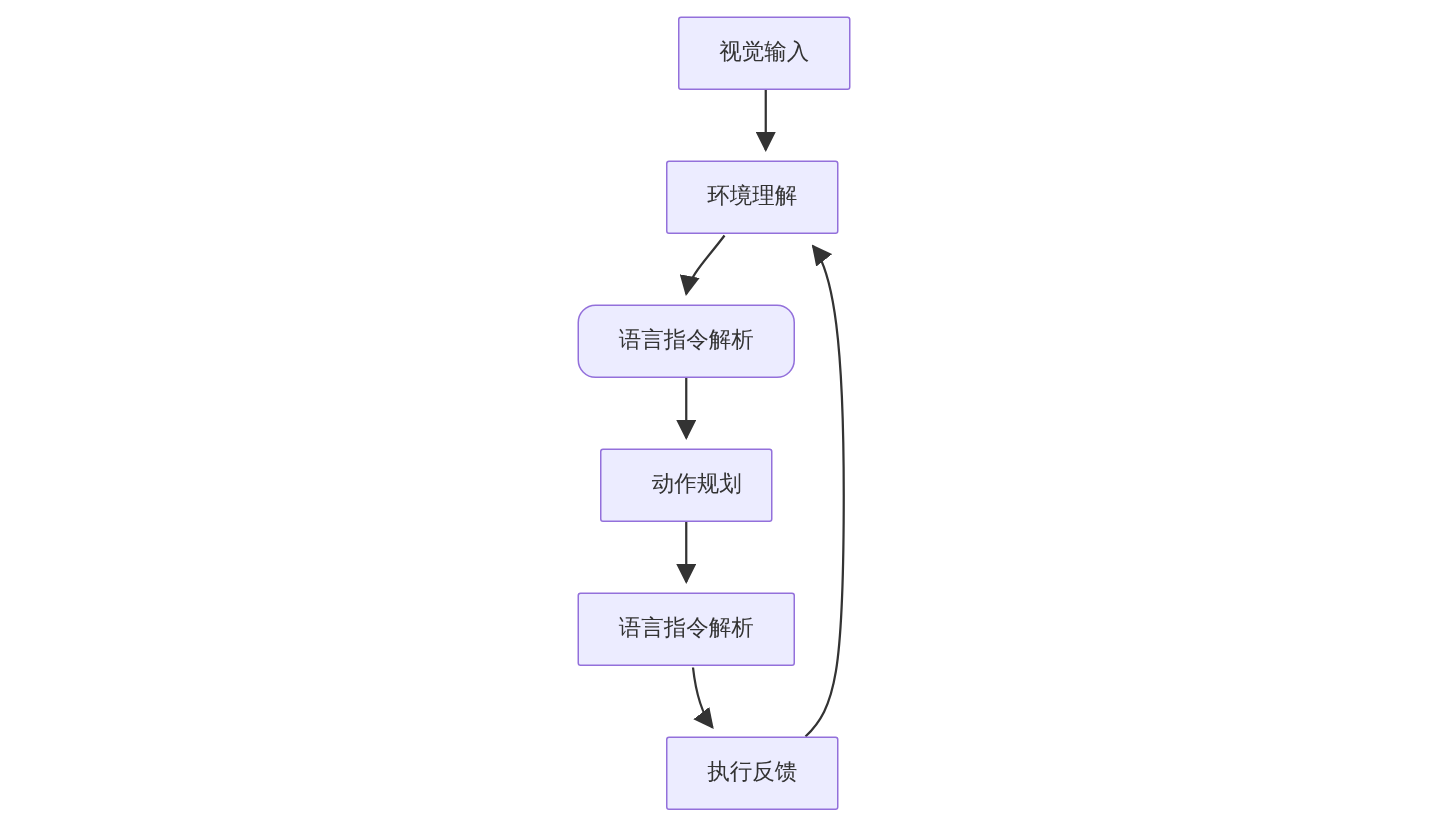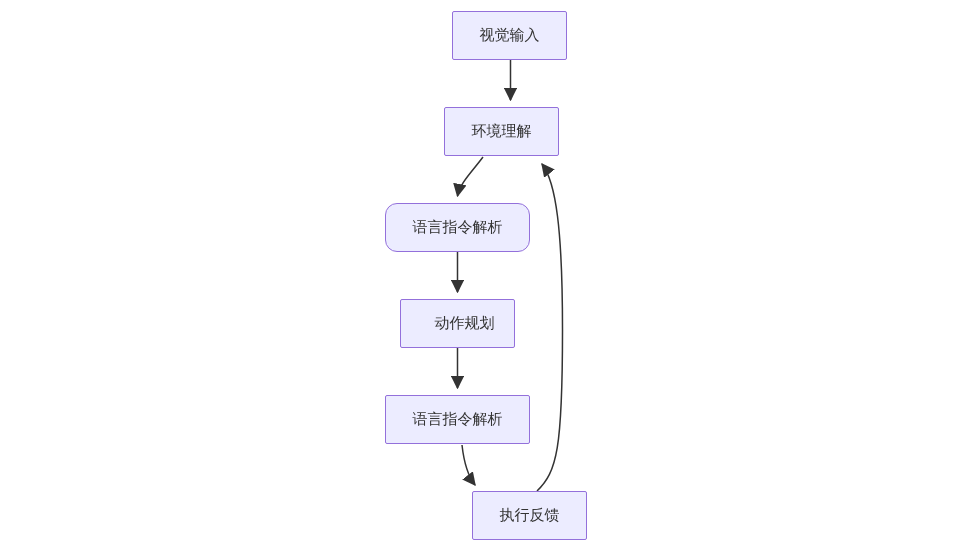--- a/index.html
+++ b/index.html
@@ -43,21 +43,21 @@
     font-size: 15px;
     line-height: 1;
     white-space: nowrap;
   }
   
   .n-visual-input            { left: 452px; top:  11px; width: 115px; height: 49px; }
   .n-environment             { left: 444px; top: 107px; width: 115px; height: 49px; }
   .n-language-parsing        { left: 385px; top: 203px; width: 145px; height: 49px; border-radius: 12px; }
   .n-action-planning         { left: 400px; top: 299px; width: 115px; height: 49px; padding-left: 14px; }
   .n-whole-body-control      { left: 385px; top: 395px; width: 145px; height: 49px; }
-  .n-execution-feedback      { left: 472px; top: 491px; width: 115px; height: 49px; }
+  .n-execution-feedback      { left: 444px; top: 491px; width: 115px; height: 49px; }
 </style>
 </head>
 <body>
 
 <div class="canvas">
 
   <svg class="edges" viewBox="0 0 960 552" xmlns="http://www.w3.org/2000/svg">
     <defs>
       <marker id="arrow" viewBox="0 0 10 10" refX="9" refY="5" markerWidth="9" markerHeight="9" orient="auto-start-reverse">
         <path d="M0,0 L10,5 L0,10 Z" fill="#333333"></path>

